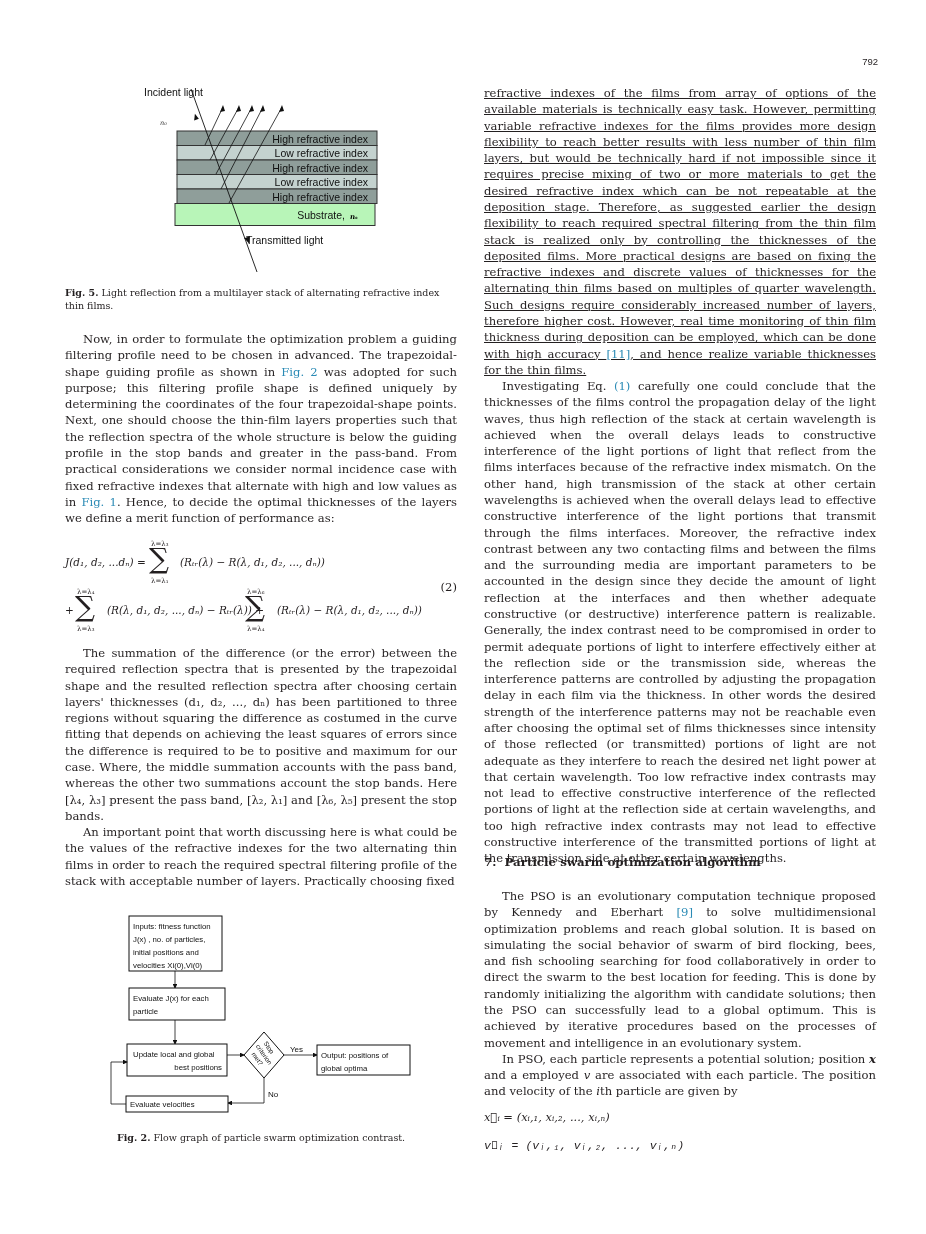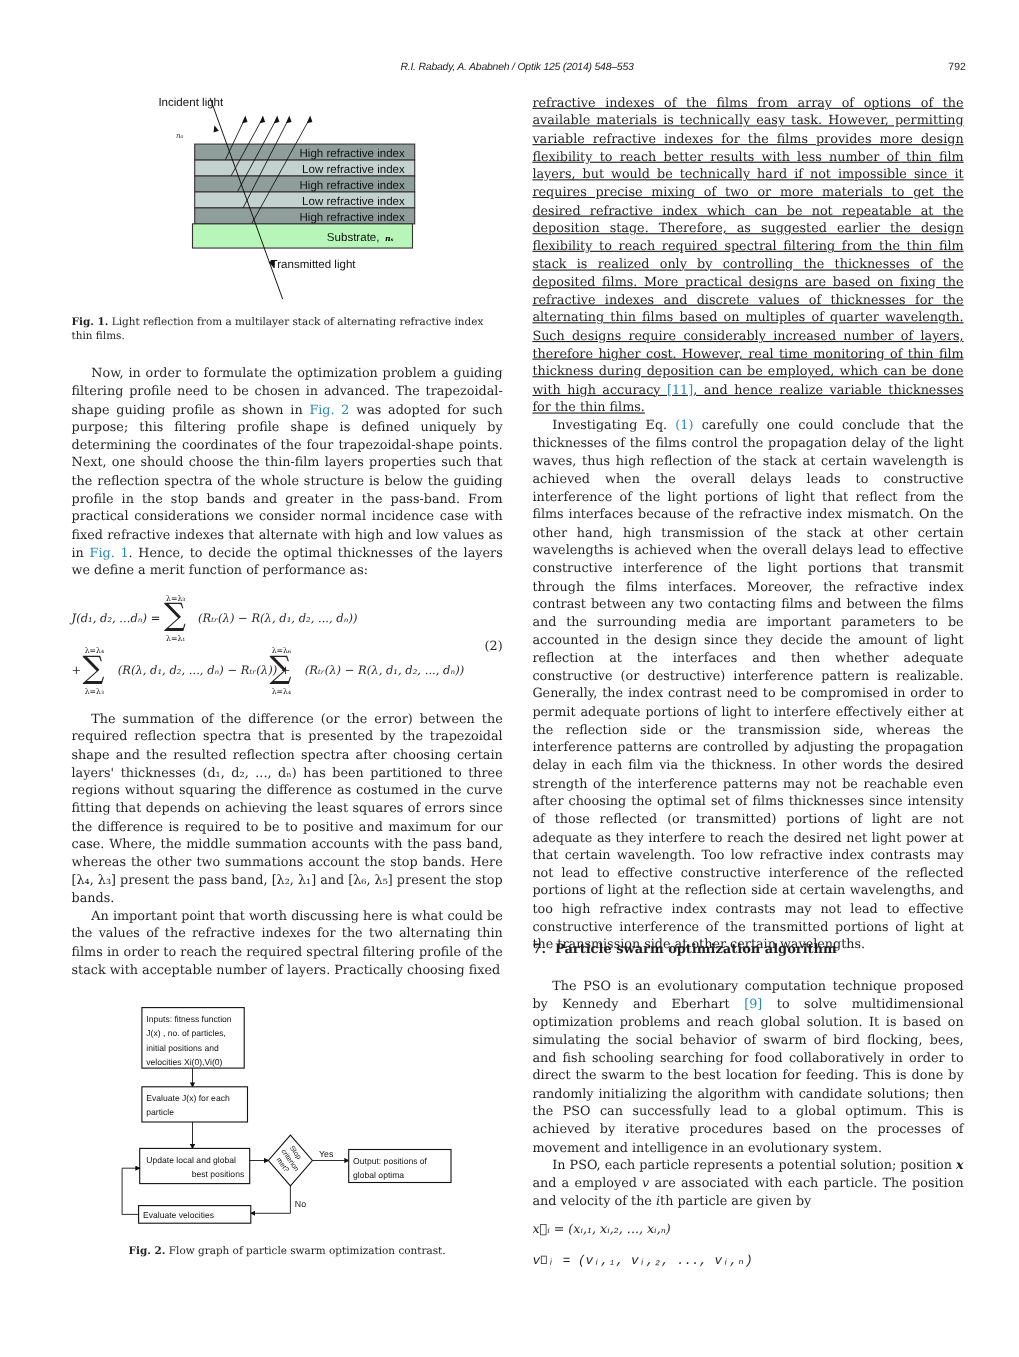--- a/index.html
+++ b/index.html
@@ -20,21 +20,20 @@
   .caption b { font-weight:bold; }
   .sec-title { font-weight:bold; font-size:11.8px; }
   .eq { font-family:"DejaVu Serif", serif; font-style:italic; font-size:10.5px; }
   .eqnum { font-style:normal; font-size:11.6px; }
   .fig-text { font-family:"Liberation Sans", sans-serif; fill:#111; }
 </style>
 </head>
 <body>
 
 <div class="abs running-head">
-  <span class="center">R.I. Rabady, A. Ababneh / Optik 125 (2014) 548–553</span>
   <span class="pg">792</span>
 </div>
 
 <div class="abs" style="left:130px; top:82px; width:260px; height:195px;">
   <svg width="260" height="195" viewBox="0 0 260 195">
 
     <rect x="47" y="49" width="200" height="14.5" fill="#8f9e9a" stroke="#333" stroke-width="1"></rect>
     <rect x="47" y="63.5" width="200" height="14.5" fill="#c4d2cf" stroke="#333" stroke-width="1"></rect>
     <rect x="47" y="78" width="200" height="14.5" fill="#8f9e9a" stroke="#333" stroke-width="1"></rect>
     <rect x="47" y="92.5" width="200" height="14.5" fill="#c4d2cf" stroke="#333" stroke-width="1"></rect>
@@ -63,21 +62,21 @@
     <line x1="99" y1="121" x2="152" y2="25" stroke="#111" stroke-width="0.8"></line>
     <polygon points="93,23 90,30 95,29" fill="#111"></polygon>
     <polygon points="109,23 106,30 111,29" fill="#111"></polygon>
     <polygon points="122,23 119,30 124,29" fill="#111"></polygon>
     <polygon points="133,23 130,30 135,29" fill="#111"></polygon>
     <polygon points="152,23 149,30 154,29" fill="#111"></polygon>
   </svg>
 </div>
 
 <div class="abs caption" style="left:65px; top:286px; width:392px;">
-  <b>Fig. 1.</b>
+  <b>Fig. 5.</b>
   <span>Light reflection from a multilayer stack of alternating refractive index thin films.</span>
 </div>
 
 <div class="col left" style="top:331px;">
   <p><span>Now, in order to formulate the optimization problem a guiding filtering profile need to be chosen in advanced. The trapezoidal-shape guiding profile as shown in </span><a class="ref">Fig. 2</a><span> was adopted for such purpose; this filtering profile shape is defined uniquely by determining the coordinates of the four trapezoidal-shape points. Next, one should choose the thin-film layers properties such that the reflection spectra of the whole structure is below the guiding profile in the stop bands and greater in the pass-band. From practical considerations we consider normal incidence case with fixed refractive indexes that alternate with high and low values as in </span><a class="ref">Fig. 1</a><span>. Hence, to decide the optimal thicknesses of the layers we define a merit function of performance as:</span></p>
 </div>
 
 <div class="abs eq" style="left:65px; top:538px; width:392px; height:100px;">
   <div class="abs" style="left:0; top:18px;">J(d₁, d₂, ...dₙ) =</div>
   <div class="abs" style="left:86px; top:2px; font-size:7px; font-style:normal;">λ=λ₃</div>

